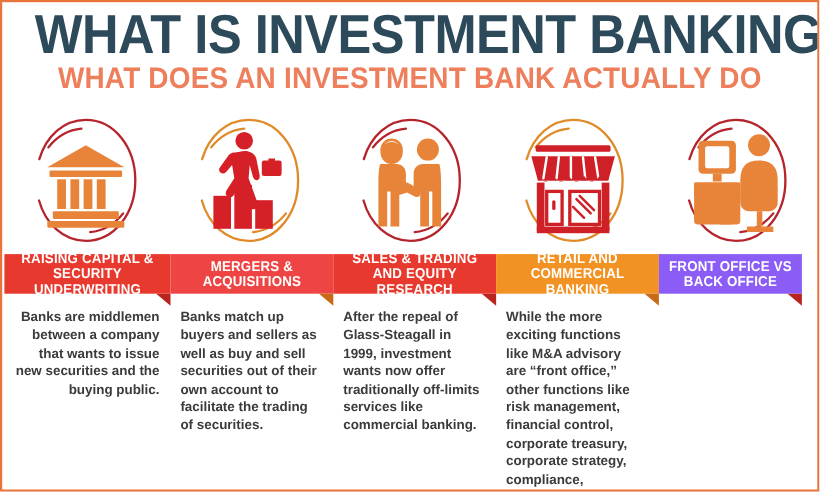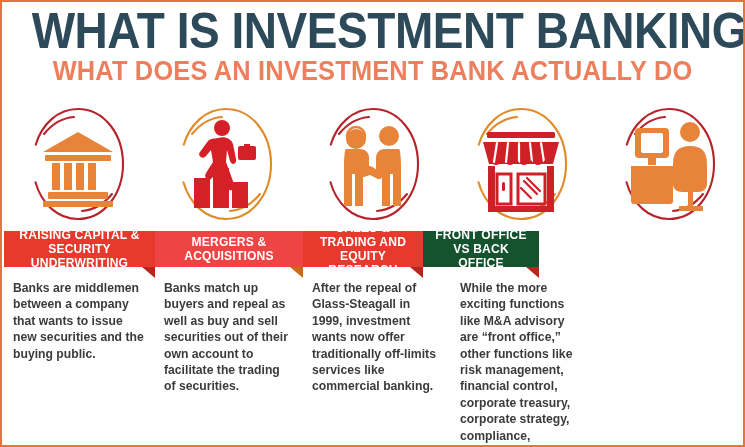--- a/index.html
+++ b/index.html
@@ -99,36 +99,36 @@
     position: absolute;
     right: 0; top: 36px;
     width: 0; height: 0;
     border-left: 13px solid transparent;
     border-top: 11px solid #B9241F;
   }
   .ribbon.orange .tail { border-top-color: #C86A16; }
 
   .r1 { width: 151px; background: #E8392E; }
   .r2 { width: 148px; background: #ef4444; }
-  .r3 { width: 120px; background: #E8392E; }
+  .r3 { width: 148px; background: #E8392E; }
   .r4 { width: 148px; background: #F29222; }
-  .r5 { width: 116px; background: #14532d; }
+  .r5 { width: 130px; background: #8b5cf6; }
 
   
   .body-row {
     position: absolute;
     left: 2px; top: 274px;
     width: 739px;
     height: 169px;
     display: flex;
   }
   .body-cell {
     padding: 4px 10px 0 9px;
   }
-  .b1 { width: 151px; }
+  .b1 { width: 151px; text-align: right; }
   .b2 { width: 148px; }
   .b3 { width: 148px; }
   .b4 { width: 148px; }
   .b5 { width: 144px; }
 
   .body-text {
     font-family: "Liberation Sans", sans-serif;
     font-size: 12.2px;
     line-height: 16.4px;
     font-weight: 700;
@@ -270,32 +270,36 @@
       <span class="tail"></span>
     </div>
     <div class="ribbon r2 orange">
       <span class="ribbon-label">MERGERS &amp; ACQUISITIONS</span>
       <span class="tail"></span>
     </div>
     <div class="ribbon r3">
       <span class="ribbon-label">SALES &amp; TRADING AND EQUITY RESEARCH</span>
       <span class="tail"></span>
     </div>
+    <div class="ribbon r4 orange">
+      <span class="ribbon-label">RETAIL AND COMMERCIAL BANKING</span>
+      <span class="tail"></span>
+    </div>
     <div class="ribbon r5">
       <span class="ribbon-label">FRONT OFFICE VS BACK OFFICE</span>
       <span class="tail"></span>
     </div>
   </div>
 
   <div class="body-row">
     <div class="body-cell b1">
       <p class="body-text">Banks are middlemen between a company that wants to issue new securities and the buying public.</p>
     </div>
     <div class="body-cell b3">
-      <p class="body-text">Banks match up buyers and repeal as well as buy and sell securities out of their own account to facilitate the trading of securities.</p>
+      <p class="body-text">Banks match up buyers and sellers as well as buy and sell securities out of their own account to facilitate the trading of securities.</p>
     </div>
     <div class="body-cell b4">
       <p class="body-text">After the repeal of Glass-Steagall in 1999, investment wants now offer traditionally off-limits services like commercial banking.</p>
     </div>
     <div class="body-cell b5">
       <p class="body-text">While the more exciting functions like M&amp;A advisory are “front office,” other functions like risk management, financial control, corporate treasury, corporate strategy, compliance, operations and technology are critical back office functions.</p>
     </div>
   </div>
 
 </div>

